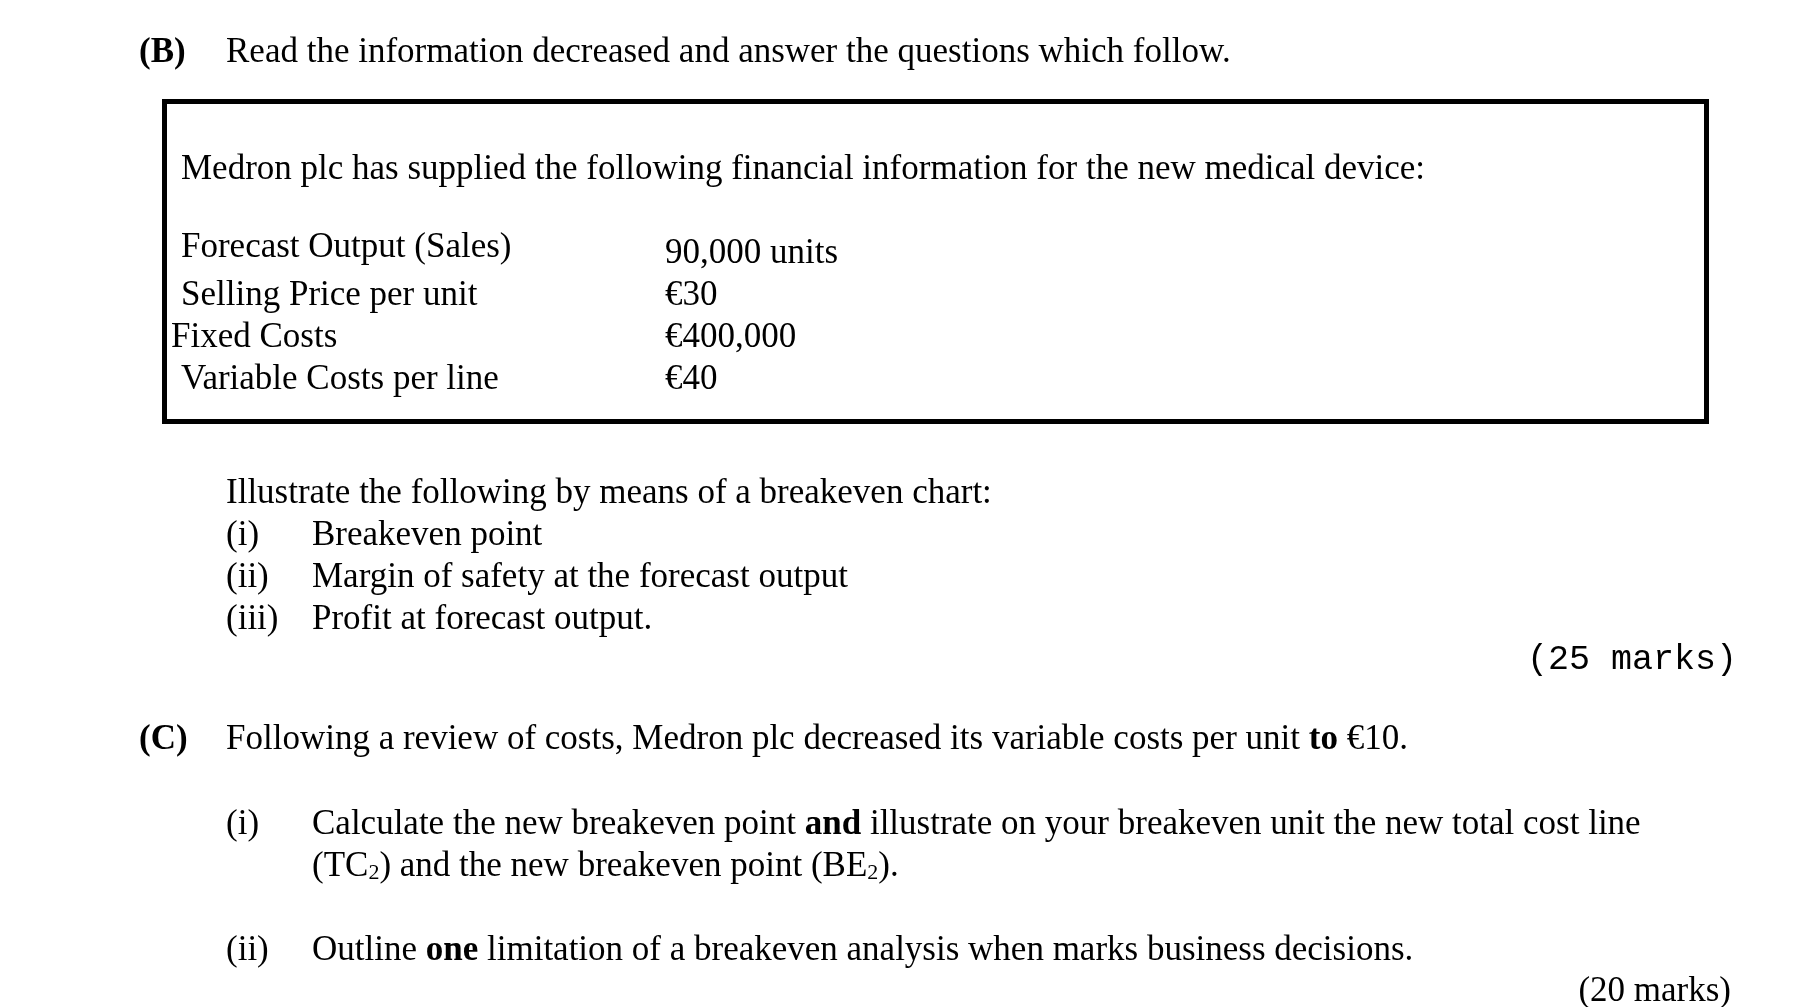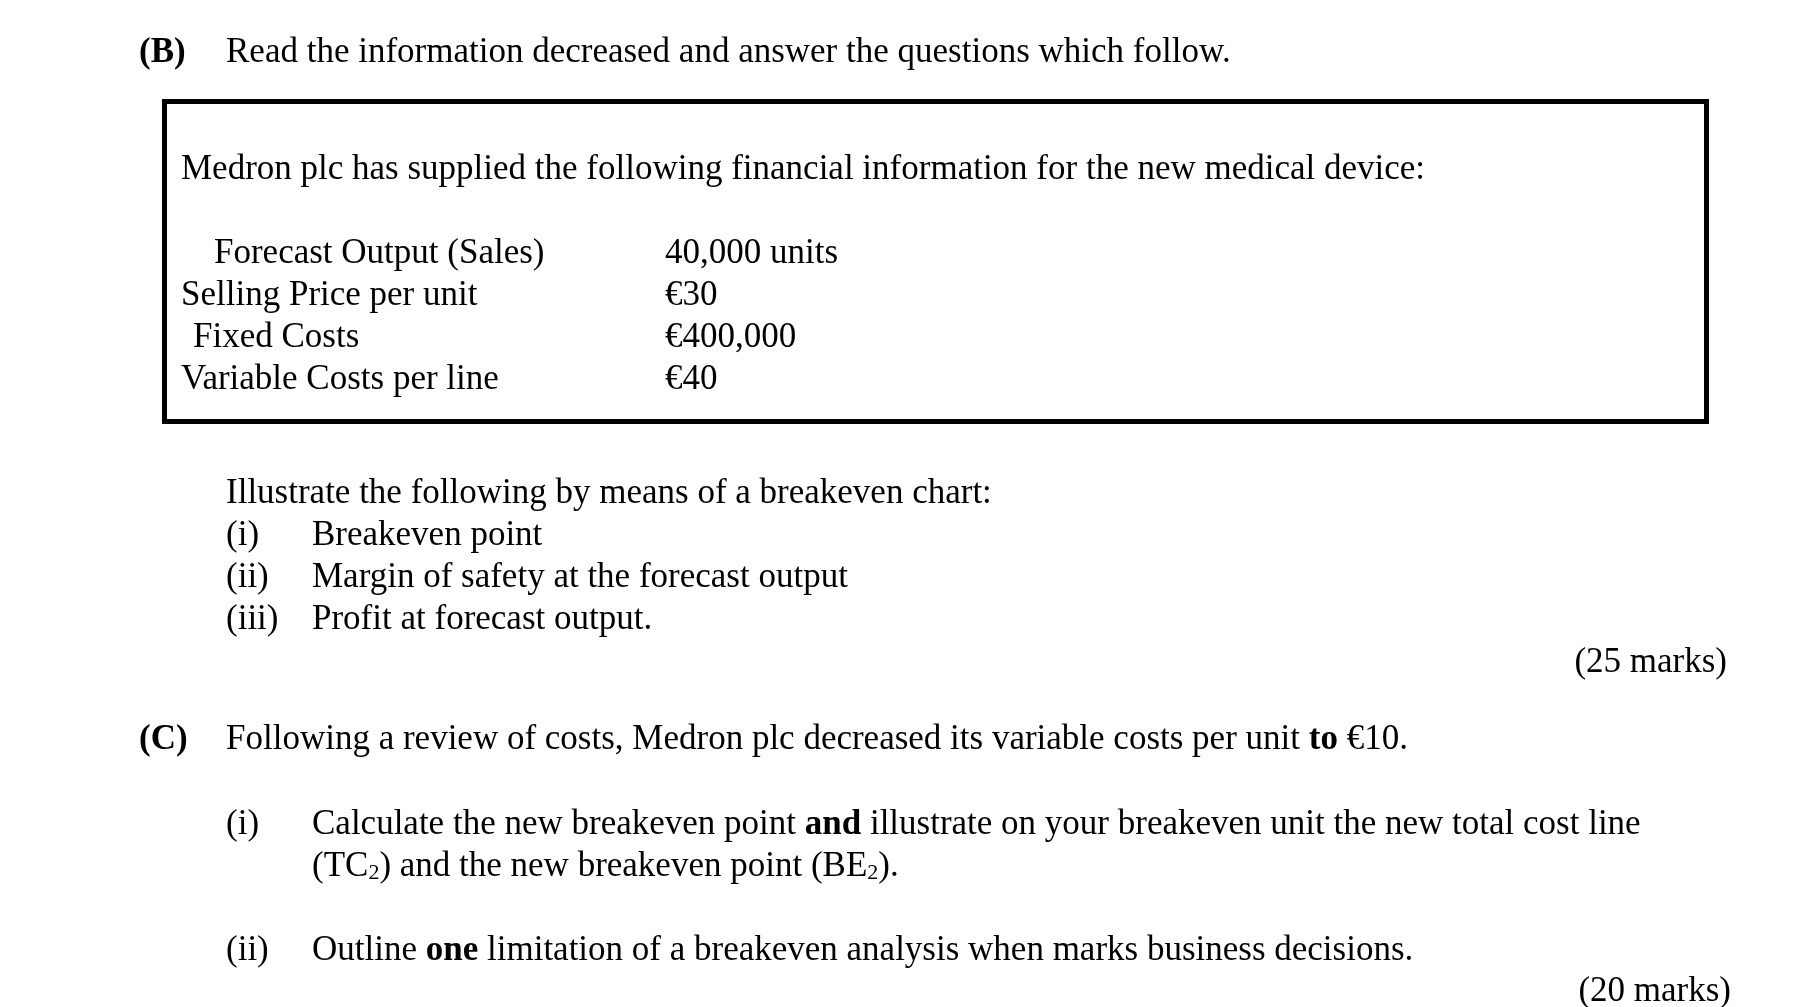--- a/index.html
+++ b/index.html
@@ -15,45 +15,45 @@
 </head>
 <body>
 
 <span class="abs label" style="left:139px; top:33px;">(B)</span>
 <span class="abs" style="left:226px; top:33px;">Read the information decreased and answer the questions which follow.</span>
 
 <div class="box"></div>
 <span class="abs" style="left:181px; top:150px;">Medron plc has supplied the following financial information for the new medical device:</span>
 
 <div>
-  <span class="abs" style="left:181px; top:234px;margin-left:33px;">Forecast Output (Sales)</span>
-  <span class="abs" style="left:665px; top:234px;">40,000 units</span>
+  <span class="abs" style="left:181px; top:228px;">Forecast Output (Sales)</span>
+  <span class="abs" style="left:665px; top:234px;">90,000 units</span>
 
   <span class="abs" style="left:181px; top:276px;">Selling Price per unit</span>
   <span class="abs" style="left:665px; top:276px;">€30</span>
 
-  <span class="abs" style="left:193px; top:318px;">Fixed Costs</span>
+  <span class="abs" style="left:171px; top:318px;">Fixed Costs</span>
   <span class="abs" style="left:665px; top:318px;">€400,000</span>
 
   <span class="abs" style="left:181px; top:360px;">Variable Costs per line</span>
   <span class="abs" style="left:665px; top:360px;">€40</span>
 </div>
 
 <span class="abs" style="left:226px; top:474px;">Illustrate the following by means of a breakeven chart:</span>
 
 <span class="abs" style="left:226px; top:516px;">(i)</span>
 <span class="abs" style="left:312px; top:516px;">Breakeven point</span>
 
 <span class="abs" style="left:226px; top:558px;">(ii)</span>
 <span class="abs" style="left:312px; top:558px;">Margin of safety at the forecast output</span>
 
 <span class="abs" style="left:226px; top:600px;">(iii)</span>
 <span class="abs" style="left:312px; top:600px;">Profit at forecast output.</span>
 
-<span class="abs" style="right:91px; top:643px;">(25 marks)</span>
+<span class="abs" style="right:81px; top:643px;font-family:Liberation Mono, monospace;">(25 marks)</span>
 
 <span class="abs label" style="left:139px; top:720px;">(C)</span>
 <span class="abs" style="left:226px; top:720px;"><span>Following a review of costs, Medron plc decreased its variable costs per unit </span><b>to</b><span> €10.</span></span>
 
 <span class="abs" style="left:226px; top:805px;">(i)</span>
 <span class="abs" style="left:312px; top:805px;"><span>Calculate the new breakeven point </span><b>and</b><span> illustrate on your breakeven unit the new total cost line</span></span>
 <span class="abs" style="left:312px; top:847px;"><span>(TC</span><sub>2</sub><span>) and the new breakeven point (BE</span><sub>2</sub><span>).</span></span>
 
 <span class="abs" style="left:226px; top:931px;">(ii)</span>
 <span class="abs" style="left:312px; top:931px;"><span>Outline </span><b>one</b><span> limitation of a breakeven analysis when marks business decisions.</span></span>

